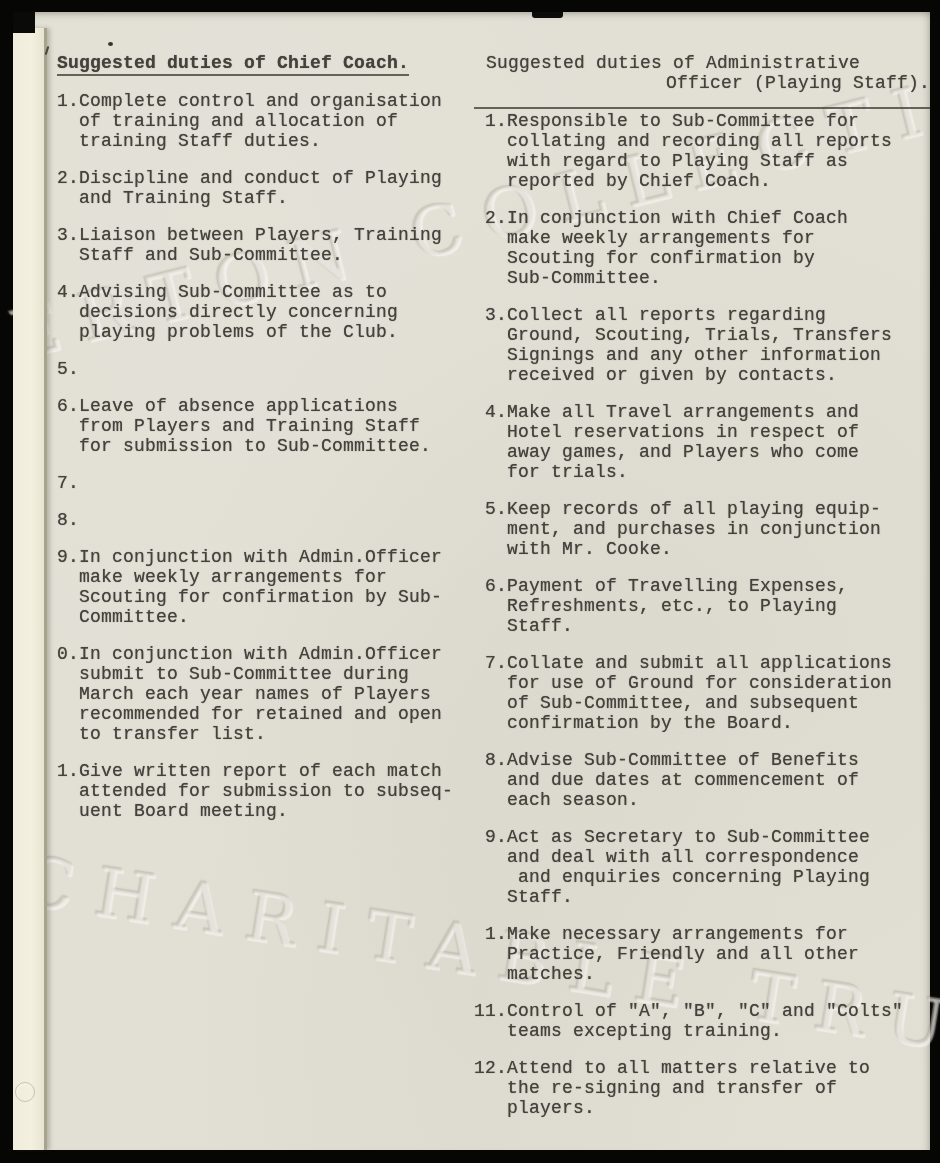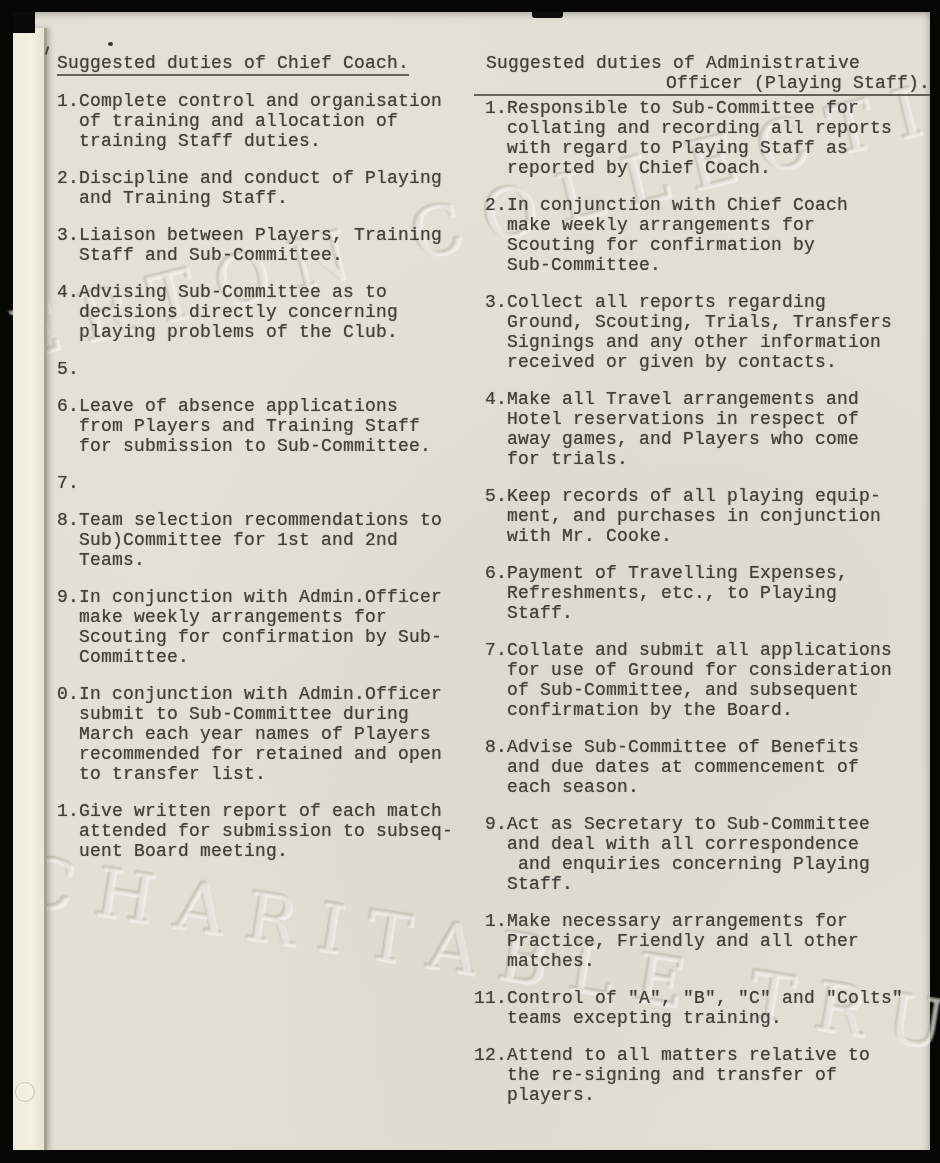--- a/index.html
+++ b/index.html
@@ -50,22 +50,22 @@
   }
   .wm1{left:-140px;top:320px;transform:rotate(-14deg);}
   .wm2{left:10px;top:828px;transform:rotate(9deg);}
   
   .typed{color:#44423c;font-size:18px;line-height:20px;letter-spacing:0.2px;
          text-shadow:0 0 0.9px rgba(62,60,52,0.75);}
   .col{position:absolute;top:41px;}
   .col-left{left:44px;width:422px;}
   .col-right{left:461px;width:456px;}
   .heading-left{margin:0 0 18px 0;font-size:18px;font-weight:normal;line-height:20px;}
-  .heading-left .u{border-bottom:2px solid rgba(68,66,58,0.8);padding-bottom:1px;}
-  .heading-right{border-bottom:2px solid rgba(68,66,58,0.8);padding-bottom:1px;margin-bottom:2px;}
+  .heading-left .u{border-bottom:2px solid rgba(68,66,58,0.8);padding-bottom:1px;font-weight:bold;}
+  .heading-right{border-bottom:2px solid rgba(68,66,58,0.8);padding-bottom:14px;margin-bottom:2px;}
   .heading-right .l1{padding-left:12px;}
   .heading-right .l2{text-align:right;}
   .item{display:flex;margin-bottom:17px;}
   .item .num{flex:0 0 33px;text-align:right;white-space:pre;}
   .col-left .item .num{flex:0 0 22px;}
   .item .txt{margin-left:0;white-space:pre-wrap;}
   .col-right .item .txt{width:413px;font-family:Liberation Mono, monospace;}
   
   .speck-dot{position:absolute;left:95px;top:30px;width:5px;height:4px;background:#35332e;border-radius:50%;}
   .speck-tick{position:absolute;left:33px;top:34px;width:2px;height:9px;background:#4a473f;transform:rotate(18deg);border-radius:1px;}
@@ -122,23 +122,20 @@
 from Players and Training Staff
 for submission to Sub-Committee.</span>
   </div>
 
   <div class="item">
     <span class="num">7.</span>
   </div>
 
   <div class="item">
     <span class="num">8.</span>
-    <span class="txt">Team selection recommendations to
-Sub)Committee for 1st and 2nd
-Teams.</span>
   </div>
 
   <div class="item">
     <span class="num">9.</span>
     <span class="txt">In conjunction with Admin.Officer
 make weekly arrangements for
 Scouting for confirmation by Sub-
 Committee.</span>
   </div>
 

